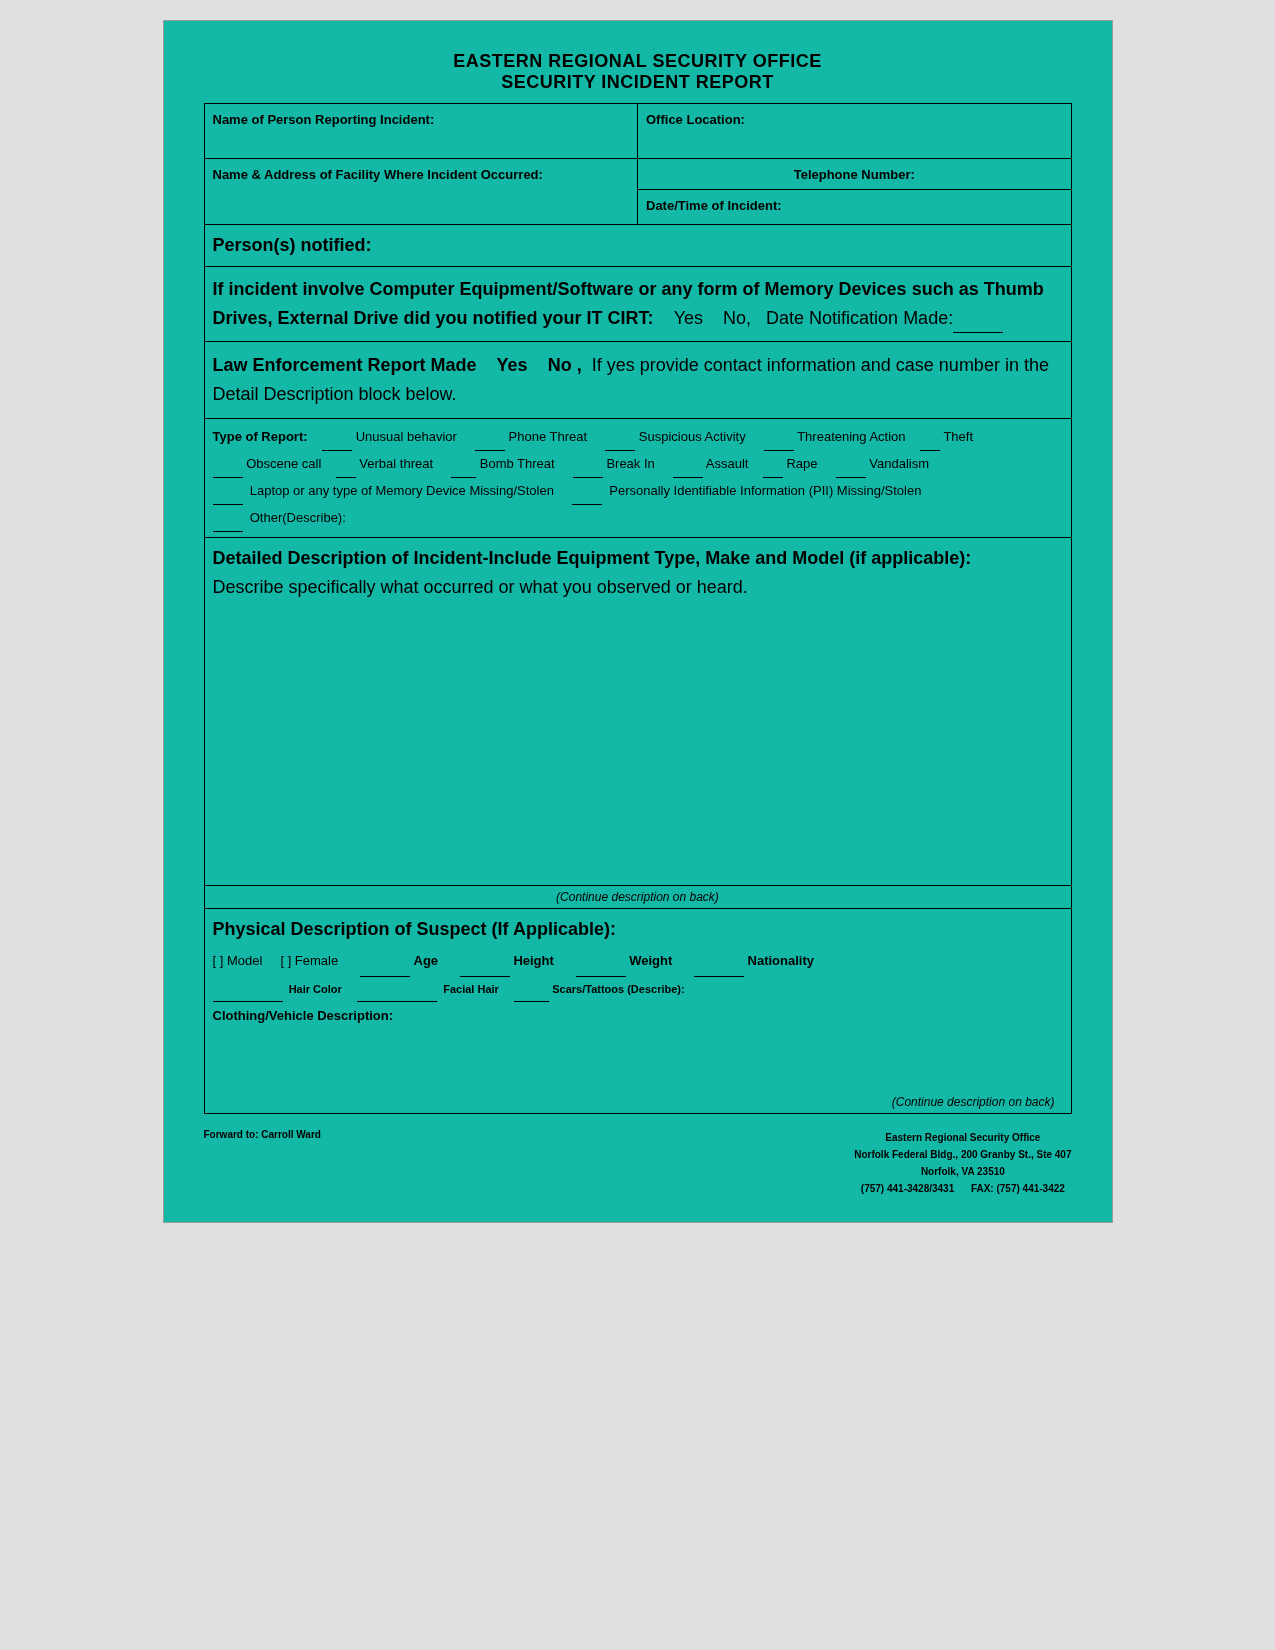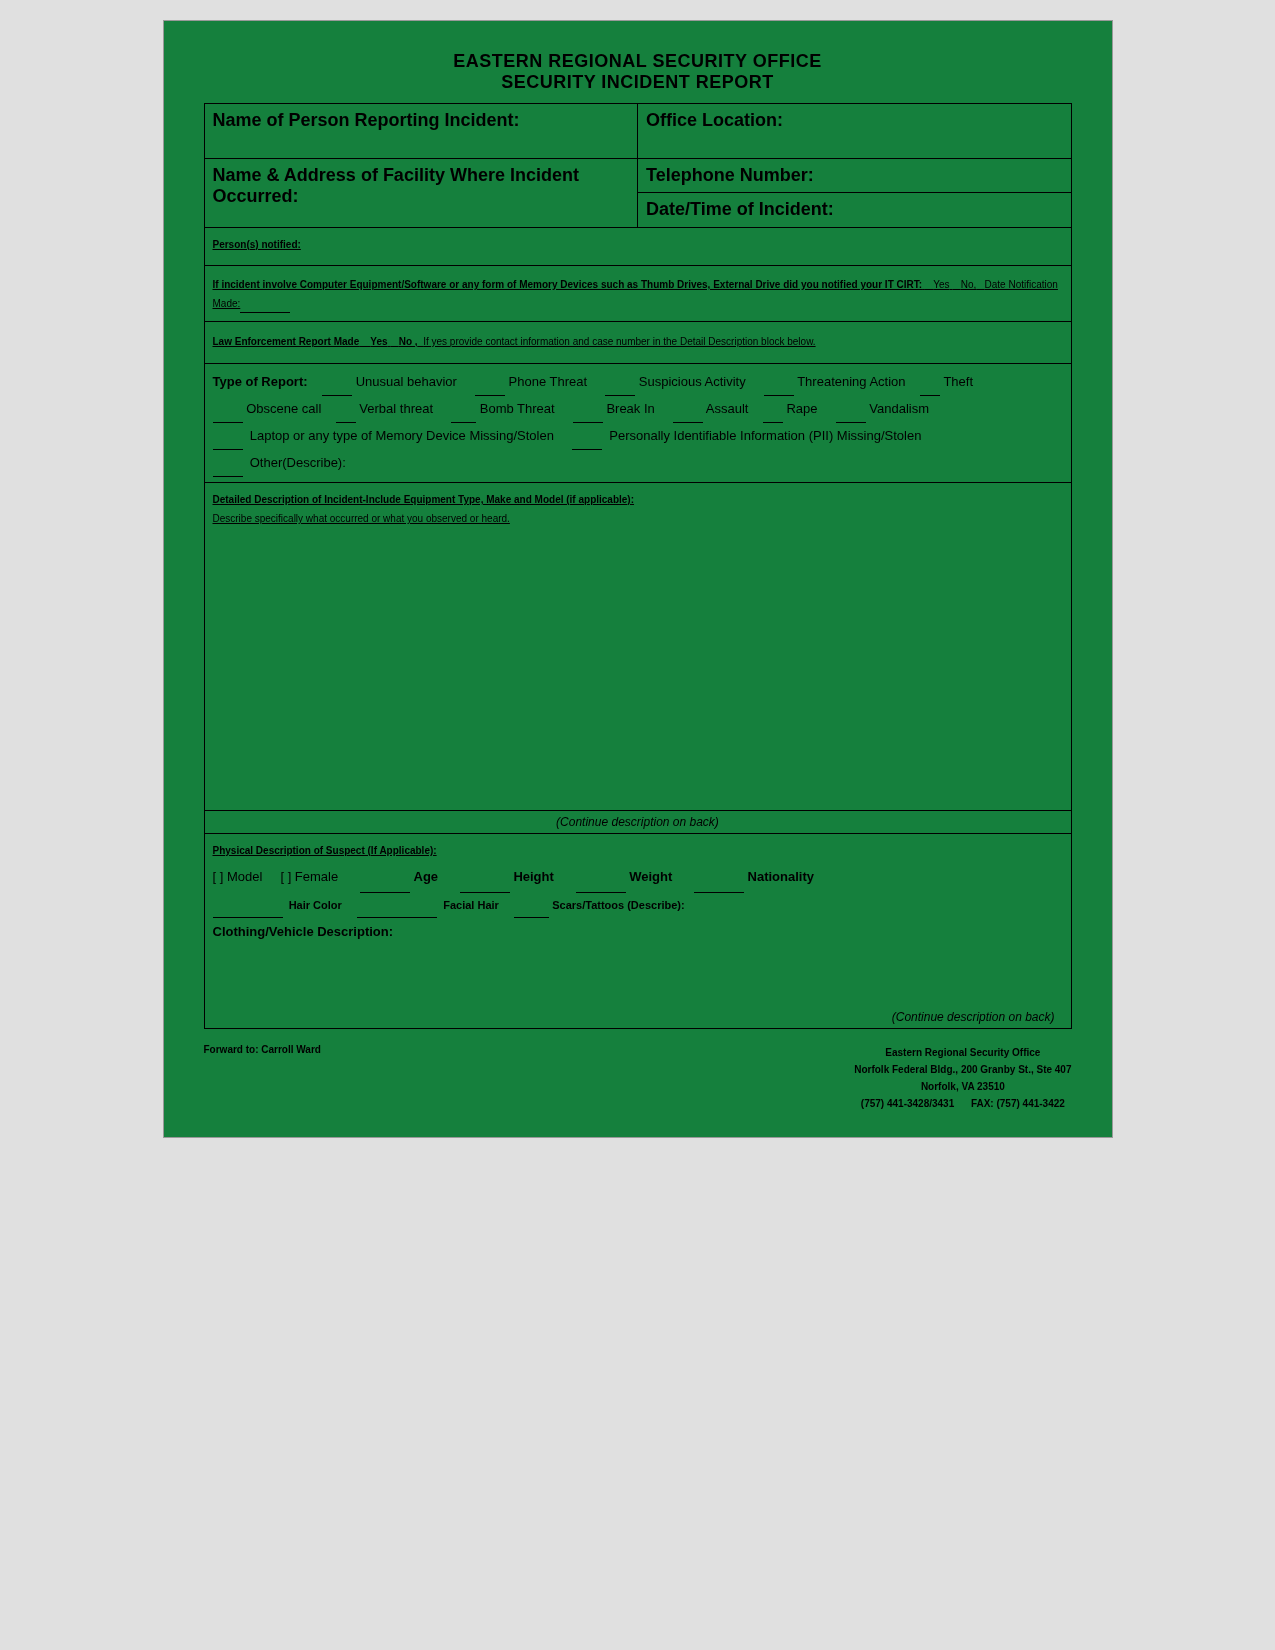--- a/index.html
+++ b/index.html
@@ -10,21 +10,21 @@
     body {
       background: #e0e0e0;
       display: flex;
       justify-content: center;
       align-items: flex-start;
       padding: 20px;
       font-family: Arial, sans-serif;
     }
     .page {
       width: 950px;
-      background: #15803d;
+      background: #14b8a6;
       padding: 30px 40px 20px 40px;
       border: 1px solid #999;
     }
     .title-section {
       text-align: center;
       margin-bottom: 10px;
     }
     .title-section h1 {
       font-size: 18px;
       font-weight: bold;
@@ -39,26 +39,25 @@
     .main-table td, .main-table th {
       border: 1px solid #000;
       padding: 6px 8px;
       vertical-align: top;
     }
     .row-top td {
       height: 55px;
     }
     .label-bold {
       font-weight: bold;
+      font-size: 13px;
+    }
+    .section-text {
       font-size: 18px;
-    }
-    .section-text {
-      font-size: 10px;
       line-height: 1.6;
-      text-decoration: underline;
     }
     .type-row {
       font-size: 13px;
       line-height: 2;
     }
     .description-area {
       height: 280px;
       position: relative;
       padding: 6px 8px;
       border-bottom: 1px solid #000;
@@ -113,21 +112,21 @@
       </td>
       <td style="width:50%">
         <span class="label-bold">Office Location:</span>
       </td>
     </tr>
 
     <tr>
       <td rowspan="2" style="vertical-align:top; padding-top:6px;">
         <span class="label-bold">Name &amp; Address of Facility Where Incident Occurred:</span>
       </td>
-      <td style="border-bottom: 1px solid #000; height:30px;">
+      <td style="border-bottom: 1px solid #000; height:30px;text-align:center;">
         <span class="label-bold">Telephone Number:</span>
       </td>
     </tr>
     <tr>
       <td style="height:35px;">
         <span class="label-bold">Date/Time of Incident:</span>
       </td>
     </tr>
 
     <tr>

